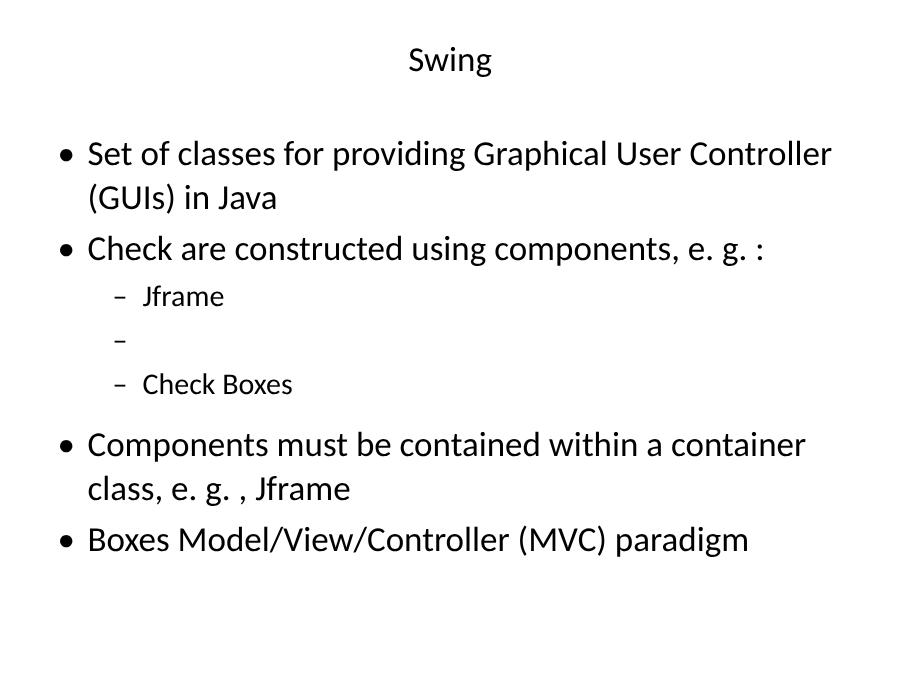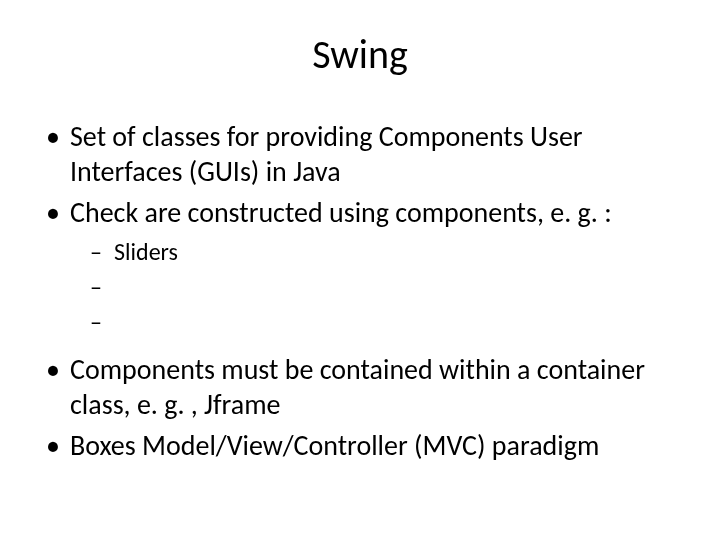--- a/index.html
+++ b/index.html
@@ -7,21 +7,21 @@
       width: 720px;
       height: 540px;
       background: #fff;
       font-family: Calibri, "Segoe UI", Arial, sans-serif;
       color: #000;
       padding: 20px 30px 30px 30px;
       position: relative;
     }
     .title {
       text-align: center;
-      font-size: 40px;
+      font-size: 28px;
       font-weight: 400;
       margin-bottom: 40px;
       margin-top: 10px;
     }
     .content {
       padding-left: 10px;
     }
     .bullet-l1 {
       display: flex;
       align-items: flex-start;
@@ -53,38 +53,39 @@
   </style>
 </head>
 <body>
 
 <div class="title">Swing</div>
 
 <div class="content">
 
   <div class="bullet-l1">
     <span class="marker">•</span>
-    <span class="text">Set of classes for providing Components User Interfaces (GUIs) in Java</span>
+    <span class="text">Set of classes for providing Graphical User Controller (GUIs) in Java</span>
   </div>
 
   <div class="bullet-l1">
     <span class="marker">•</span>
     <span class="text">Check are constructed using components, e. g. :</span>
   </div>
 
   <div class="sub-block">
     <div class="bullet-l2">
       <span class="marker">–</span>
-      <span class="text">Sliders</span>
+      <span class="text">Jframe</span>
     </div>
     <div class="bullet-l2">
       <span class="marker">–</span>
     </div>
     <div class="bullet-l2">
       <span class="marker">–</span>
+      <span class="text">Check Boxes</span>
     </div>
   </div>
 
   <div class="bullet-l1">
     <span class="marker">•</span>
     <span class="text">Components must be contained within a container class, e. g. , Jframe</span>
   </div>
 
   <div class="bullet-l1">
     <span class="marker">•</span>

